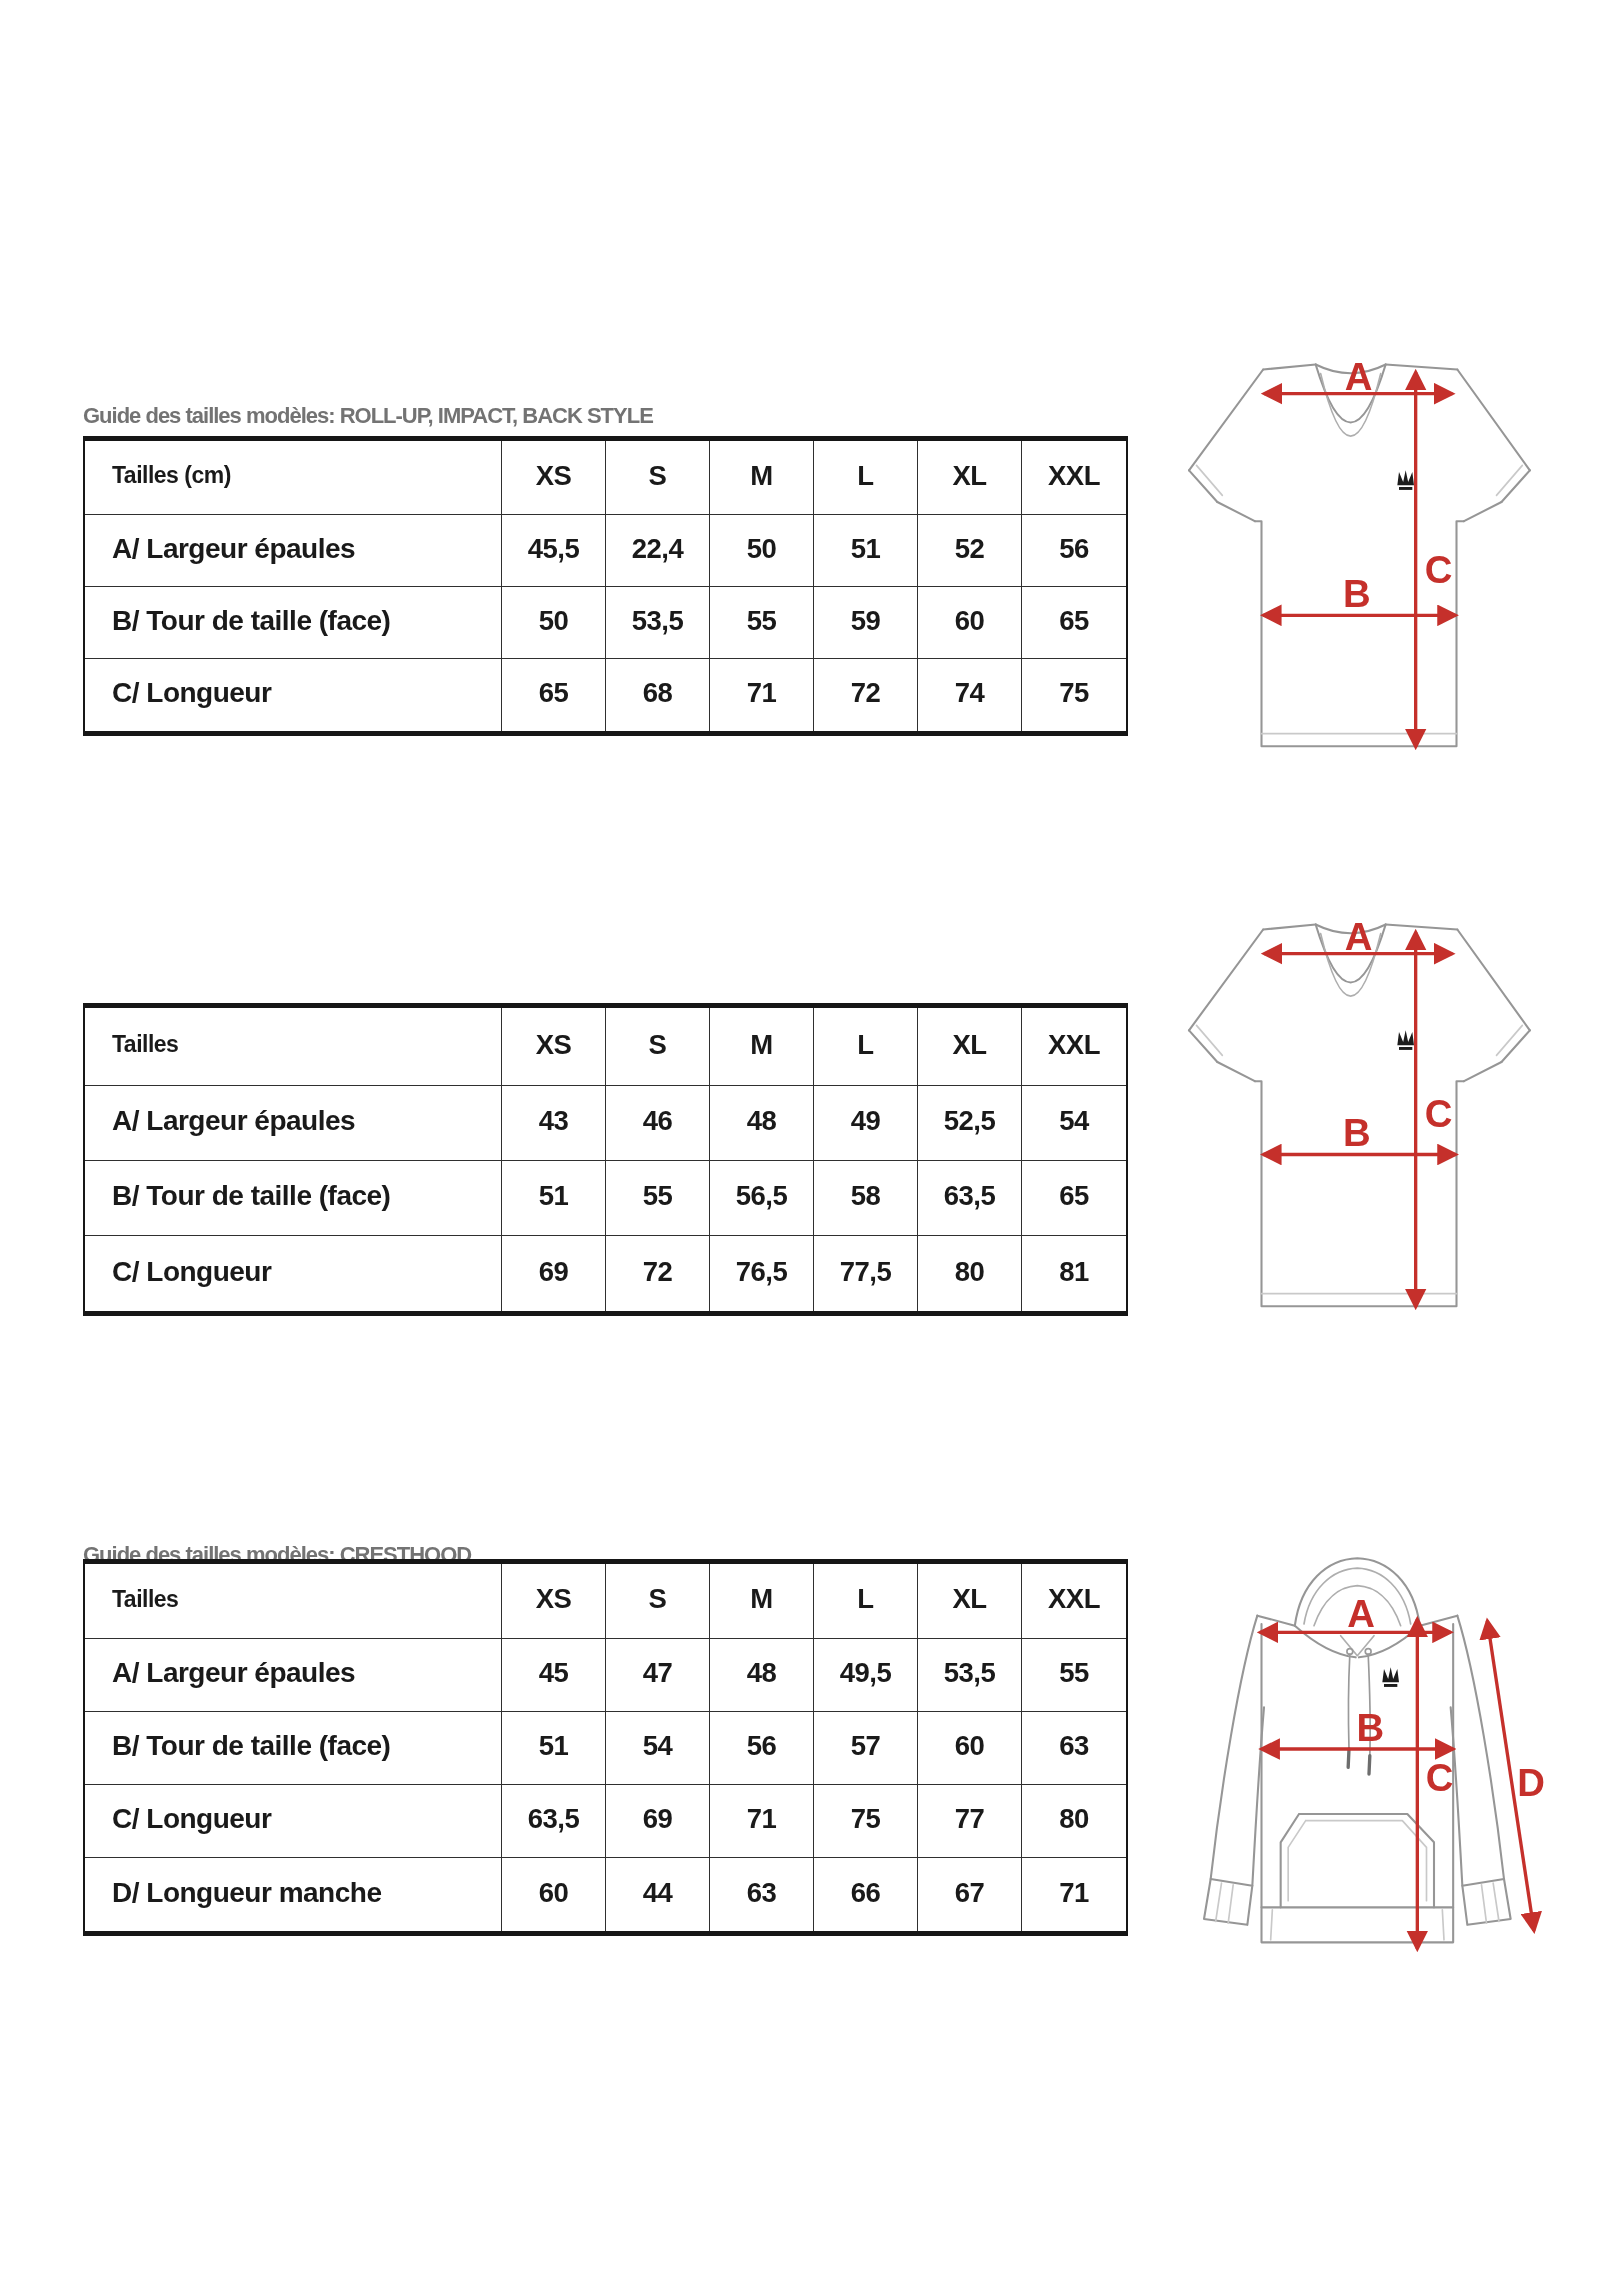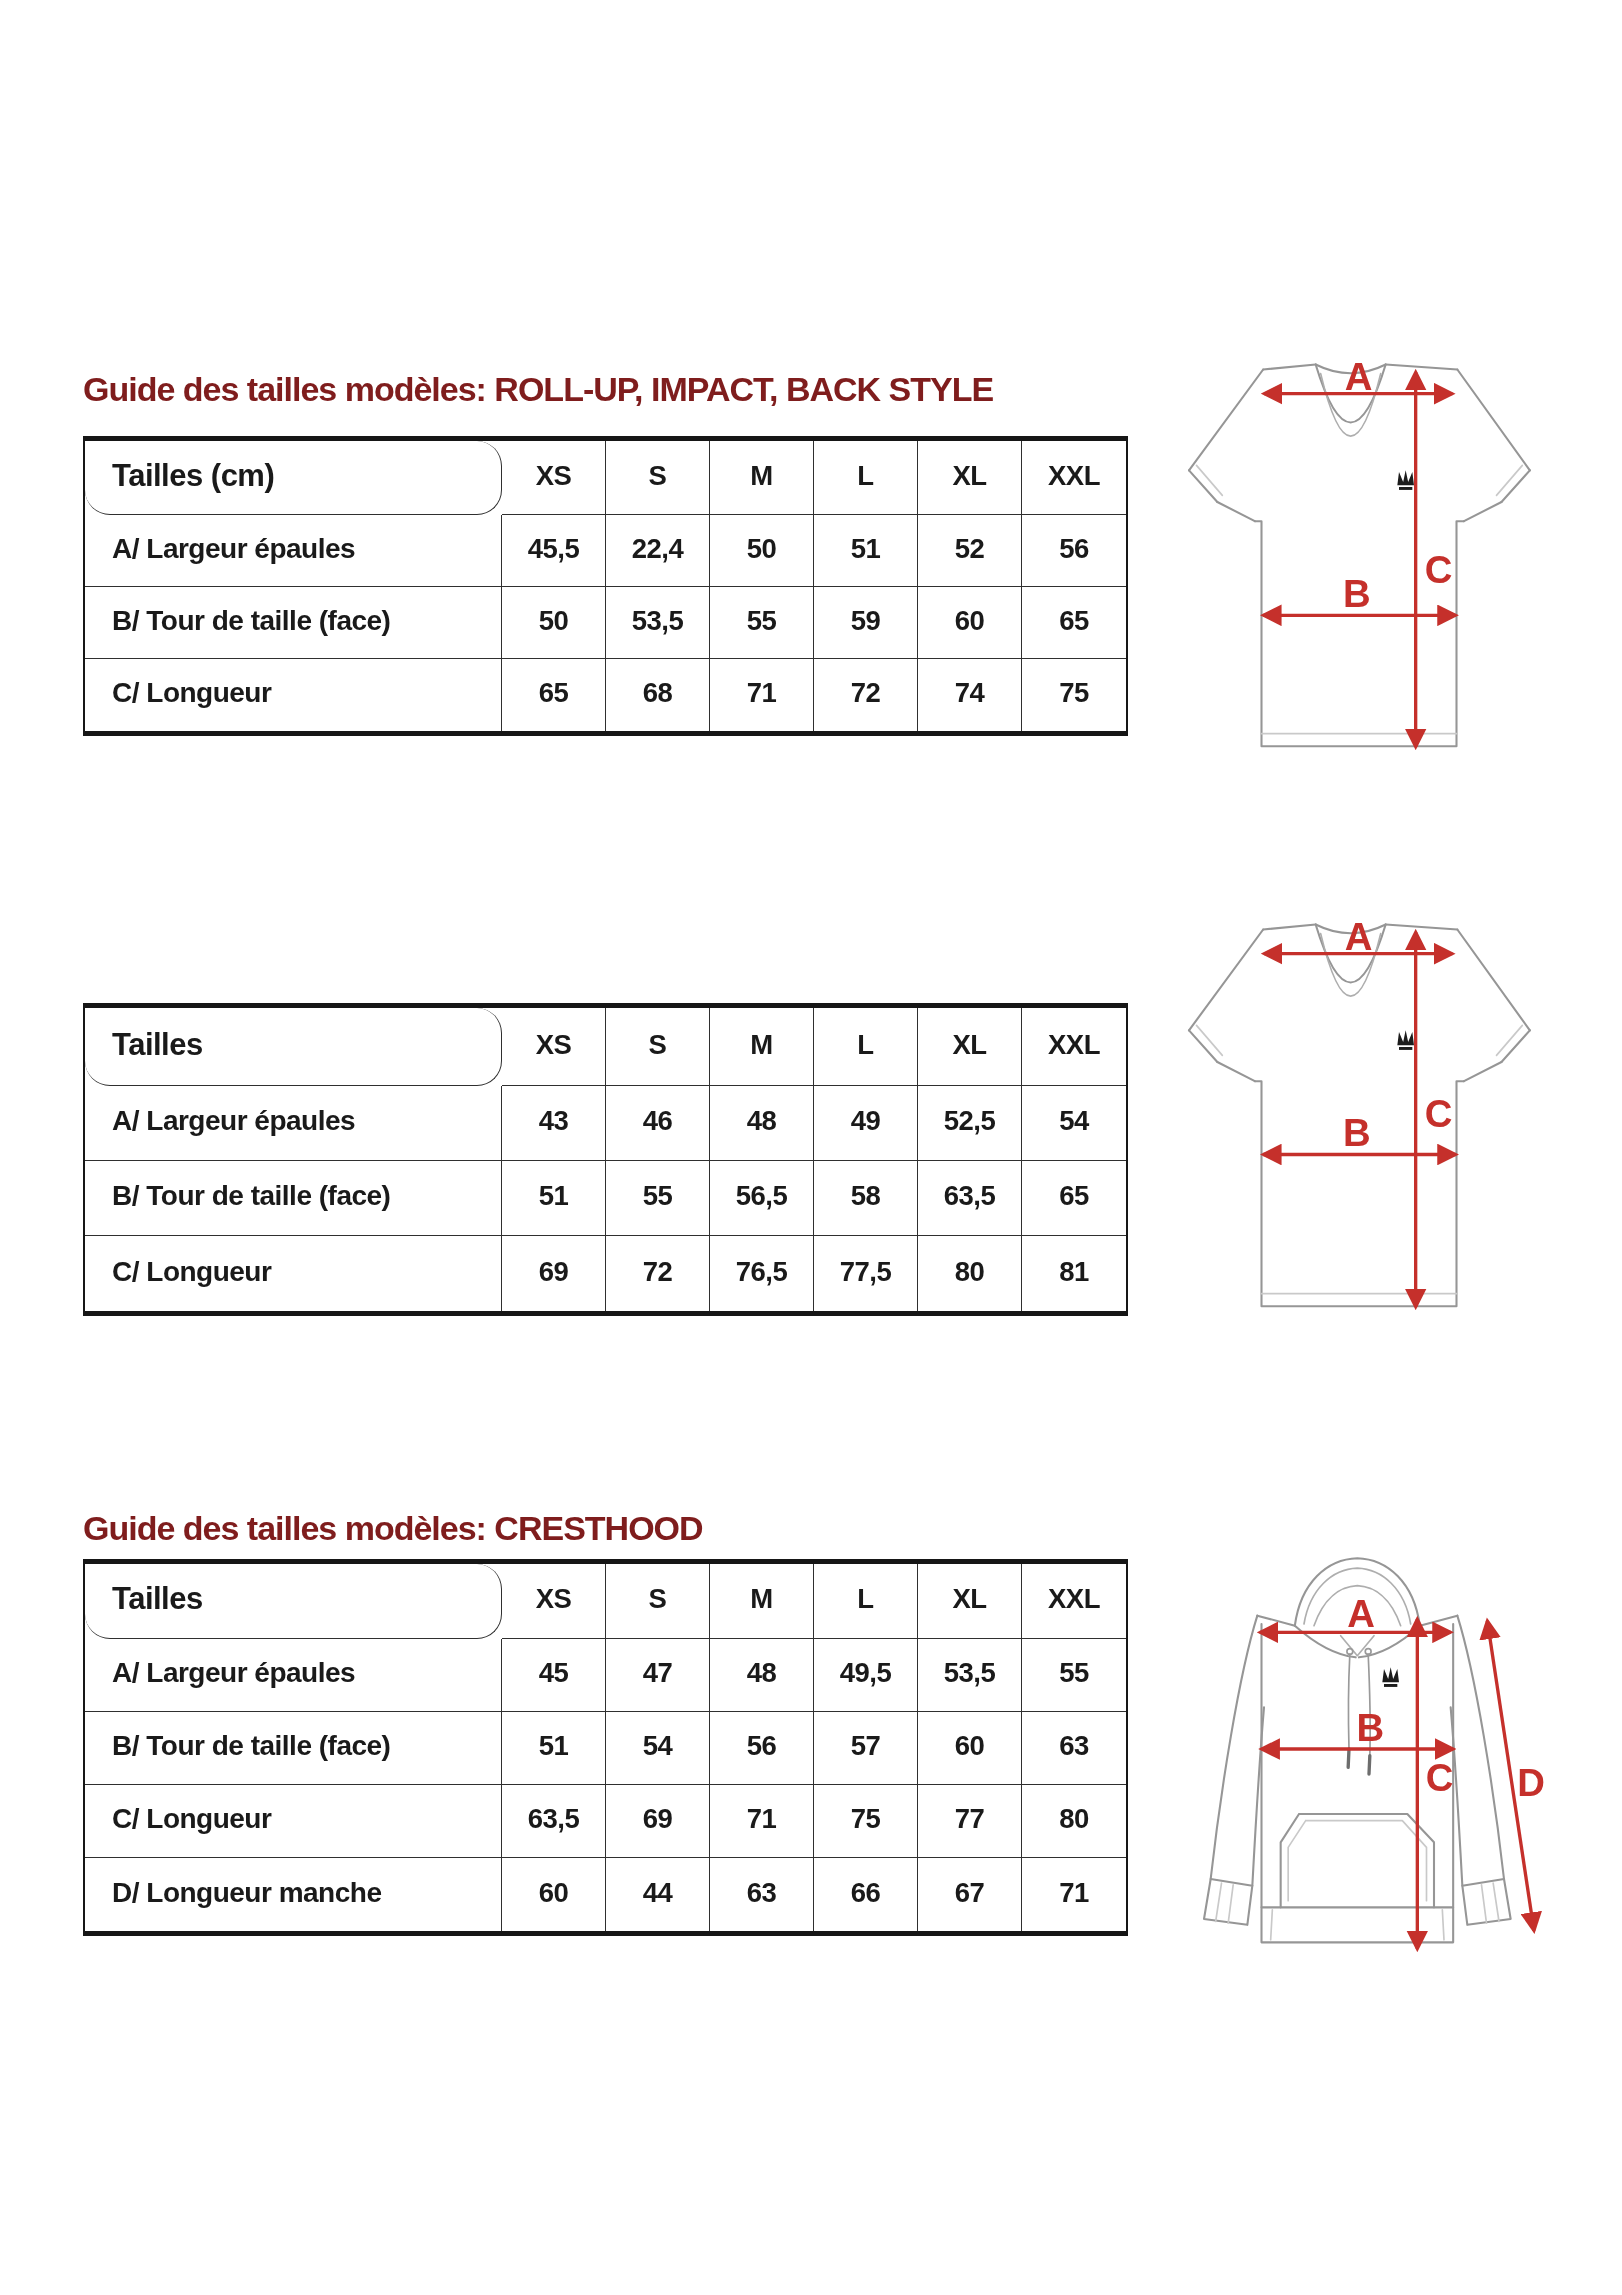--- a/index.html
+++ b/index.html
@@ -1,39 +1,39 @@
 <!DOCTYPE html>
 <html style="font-size:13.3px"><head>
 <meta charset="utf-8">
 <style>
   html,body{margin:0;padding:0;background:#fff;}
   .page{position:relative;width:1623px;height:2295px;background:#ffffff;
         font-family:"Liberation Sans",sans-serif;color:#1a1a1a;overflow:hidden;}
-  .sec-title{position:absolute;left:83px;font-size:34px;font-weight:700;
-             letter-spacing:-1px;white-space:nowrap;color:#7f1d1d;}
+  .sec-title{position:absolute;left:83px;font-size:22px;font-weight:700;
+             letter-spacing:-1px;white-space:nowrap;color:#737373;margin-top:33px;}
   #title-0{top:370px}
   #title-1{top:937px}
   #title-2{top:1509px}
 
   .stable{position:absolute;left:83px;width:1045px;display:grid;
           grid-template-columns:417px repeat(6,1fr);
           border:2.5px solid #161616;border-top-width:5px;border-bottom-width:5px;
           background:#fff;box-sizing:border-box;}
   #table-0{top:436px;grid-template-rows:74px 72px 72px 72px;}
   #table-1{top:1003px;grid-template-rows:78px 75px 75px 75px;}
   #table-2{top:1559px;grid-template-rows:75px 73px 73px 73px 73px;}
 
   .cell{display:flex;align-items:center;border-right:0.8px solid #2f2f2f;
         border-bottom:0.8px solid #2f2f2f;font-weight:700;letter-spacing:-0.5px;
         box-sizing:border-box;}
   .cell.lastc{border-right:none;text-align:center;}
   .cell.lastr{border-bottom:none;}
   .cell.lbl{padding-left:27px;font-size:28px;justify-content:flex-start;}
   .cell.num{justify-content:center;font-size:27.5px;}
-  .cell.hdr.lbl{font-size:31px;border-radius:25px;}
+  .cell.hdr.lbl{font-size:23px;}
   .cell span{transform:translateY(-1.7px);}
 
   .diagram{position:absolute;}
   #dia-0{left:1174px;top:357px;width:370px;height:395px;}
   #dia-1{left:1174px;top:917px;width:370px;height:395px;}
   #dia-2{left:1174px;top:1549px;width:390px;height:415px;}
 
   .garment path, .garment line, .garment rect, .garment circle{
      fill:none;stroke:#969696;stroke-width:2.5;stroke-linejoin:round;stroke-linecap:round;}
   .garment .lt{stroke:#c9c9c9;stroke-width:2;}

